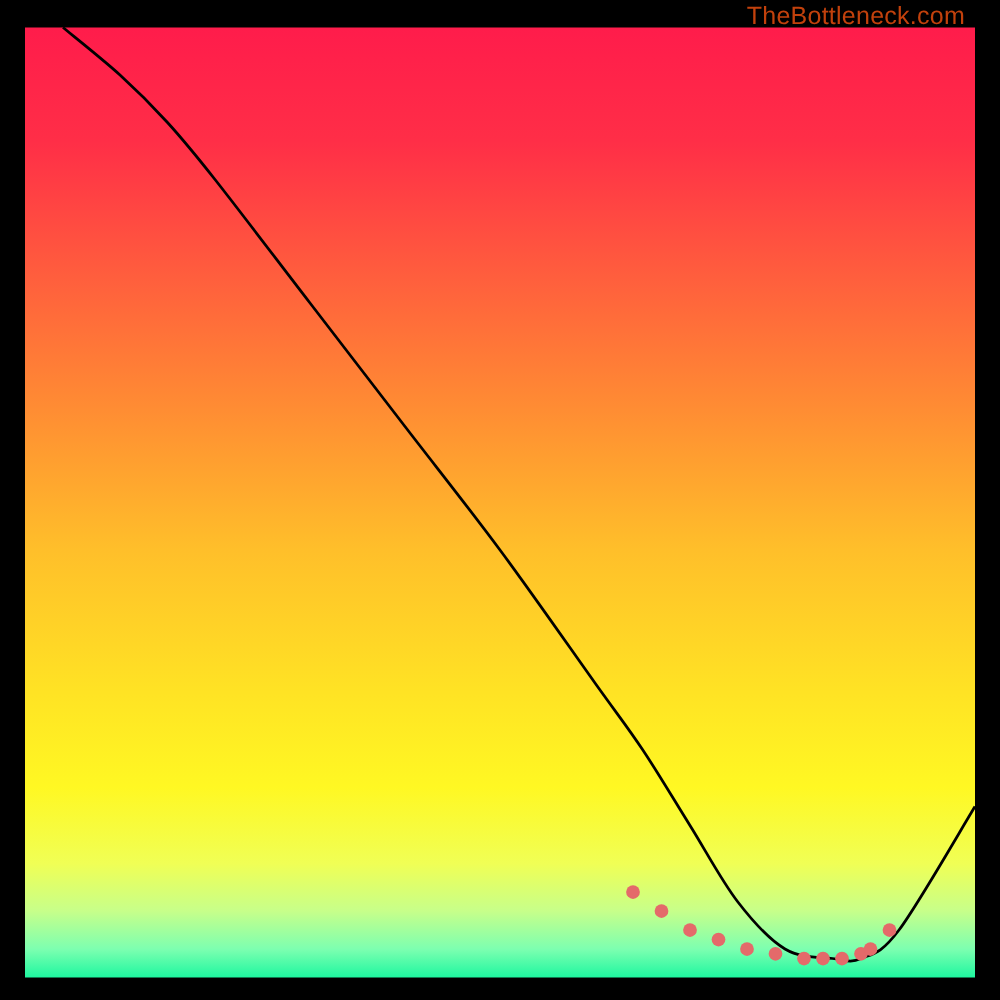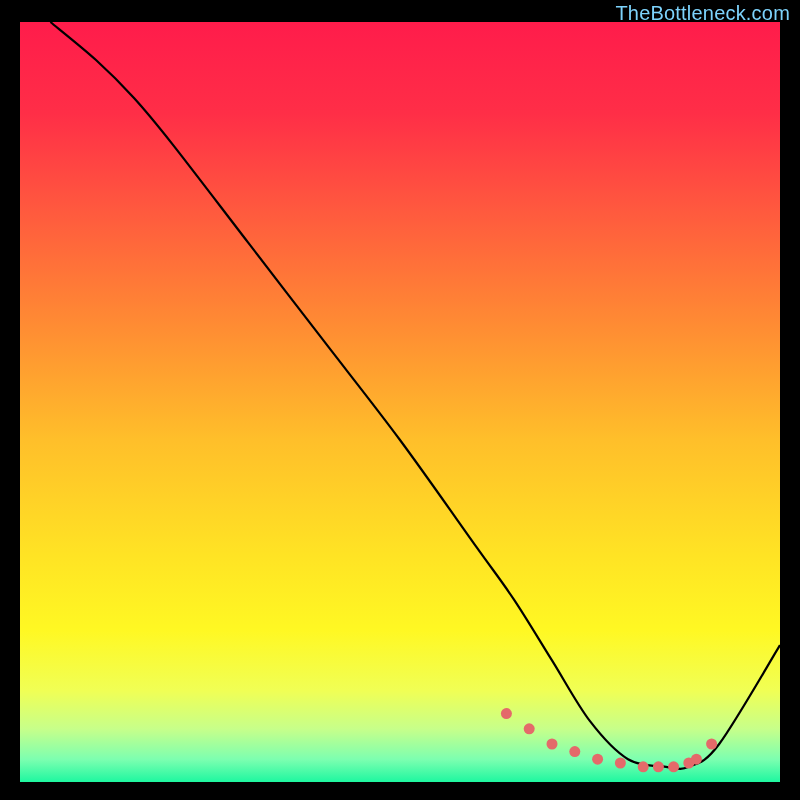--- a/index.html
+++ b/index.html
@@ -16,24 +16,24 @@
     height: 800px;
   }
   svg {
     position: absolute;
     top: 0;
     left: 0;
   }
   .attribution {
     position: absolute;
     top: 2px;
-    right: 10px;
+    right: 28px;
     font-family: Arial, Helvetica, sans-serif;
     font-size: 20px;
-    color: #7dd3fc;
+    color: #c2410c;
     letter-spacing: 0.2px;
   }
 </style>
 </head>
 <body>
 
 <div class="stage">
   <svg id="svg-root" width="800" height="800" viewBox="0 0 800 800">
       <defs>
         <linearGradient id="bg-grad" x1="0" y1="0" x2="0" y2="1">

